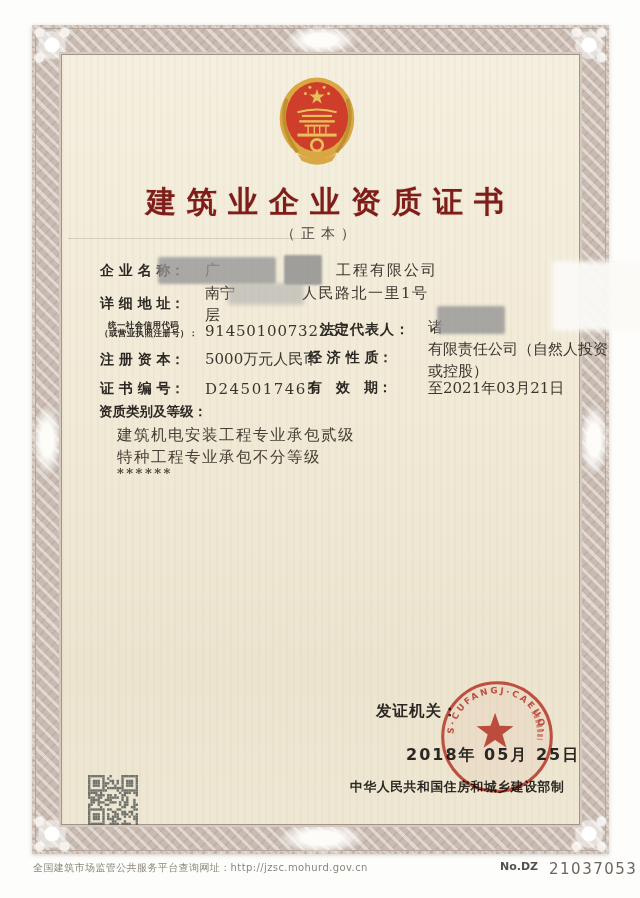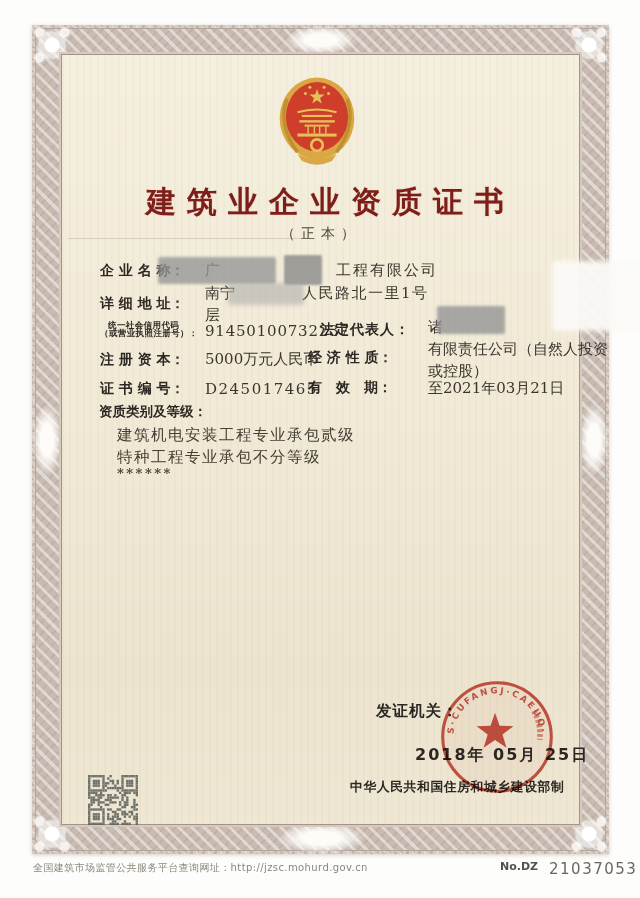--- a/index.html
+++ b/index.html
@@ -113,21 +113,21 @@
   <div class="t val" style="left:205px;top:380px;letter-spacing:1.5px;">D245017465</div>
   <div class="t lbl" style="left:308px;top:379px;">有　效　期：</div>
   <div class="t val" style="left:428px;top:379px;">至2021年03月21日</div>
 
   <div class="t lbl" style="left:99px;top:403px;font-size:13.5px;">资质类别及等级：</div>
   <div class="t qual" style="left:117px;top:425px;">建筑机电安装工程专业承包贰级</div>
   <div class="t qual" style="left:117px;top:447px;">特种工程专业承包不分等级</div>
   <div class="t qual" style="left:117px;top:466px;font-size:13px;font-weight:bold;letter-spacing:2.5px;">******</div>
 
   <div class="t lbl" style="left:376px;top:701px;font-size:15.5px;letter-spacing:1px;">发证机关：</div>
-  <div class="t lbl" style="left:406px;top:745px;font-size:16px;letter-spacing:2px;margin-left:9px;">2018年 05月 25日</div>
+  <div class="t lbl" style="left:406px;top:745px;font-size:16px;letter-spacing:2px;">2018年 05月 25日</div>
   <div class="t lbl" style="left:350px;top:779px;font-size:12.8px;letter-spacing:.6px;">中华人民共和国住房和城乡建设部制</div>
 
   <svg class="t seal-svg" style="left:434px;top:674px;" width="126" height="126" viewBox="0 0 130 130">
     <circle cx="65" cy="65" r="56" fill="rgba(200,60,48,0.05)" stroke="#c7483c" stroke-width="3.2" opacity=".9"></circle>
     <path id="sealArc" d="M 65 65 m -45 0 a 45 45 0 1 1 90 0" fill="none"></path>
     <text font-size="9" font-weight="bold" fill="#c7483c" letter-spacing="2.5" opacity=".9">
       <textPath href="#sealArc" startOffset="2%">S·CUFANGJ·CAEUQ·F</textPath>
     </text>
     <path d="M103 38 q8 14 6 30" stroke="#c7483c" stroke-width="6" fill="none" opacity=".55" stroke-dasharray="3 2"></path>
     <polygon fill="#c7483c" opacity=".92" points="63,40 67.7,53.5 82,53.8 70.6,62.5 74.8,76.2 63,68 51.2,76.2 55.4,62.5 44,53.8 58.3,53.5"></polygon>

